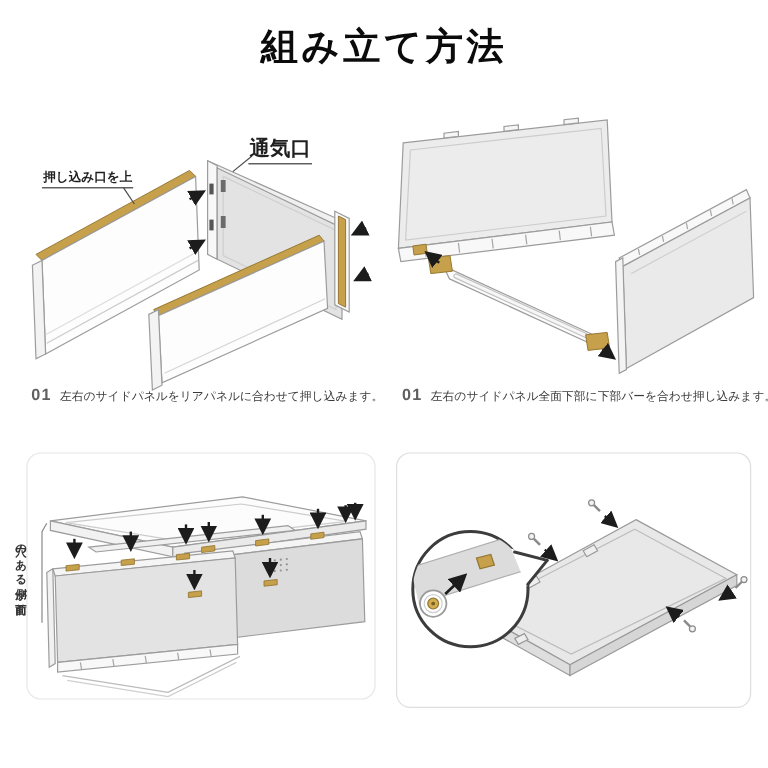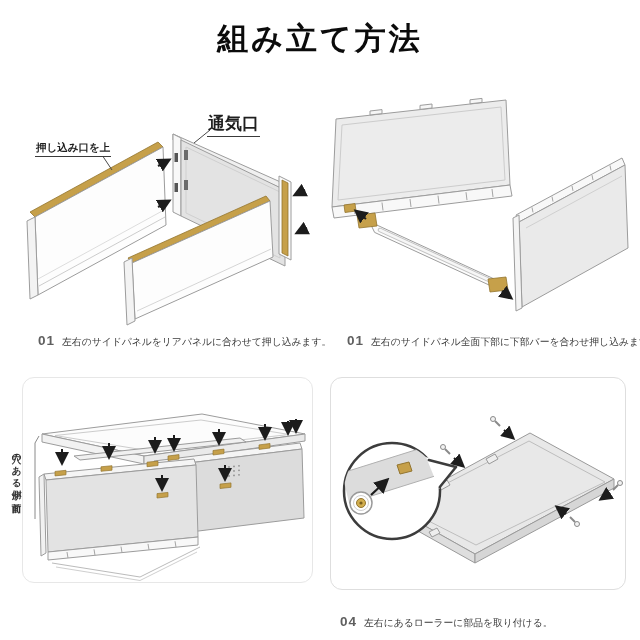--- a/index.html
+++ b/index.html
@@ -1,21 +1,21 @@
 <!DOCTYPE html>
 <html><head>
 <meta charset="utf-8">
 <style>
   html,body{margin:0;padding:0;background:#ffffff;}
   .page{position:relative;width:640px;height:640px;background:#ffffff;overflow:hidden;
         font-family:"Liberation Sans","DejaVu Sans",sans-serif;}
   .title{position:absolute;left:0;top:18px;width:640px;text-align:center;margin:0;
          font-size:31px;font-weight:800;letter-spacing:3px;color:#0b0b0b;}
   .illus{position:absolute;}
-  .caption{position:absolute;margin:12px;white-space:nowrap;font-size:9.8px;color:#3a3a3a;}
+  .caption{position:absolute;margin:0;white-space:nowrap;font-size:9.8px;color:#3a3a3a;}
   .caption .num{font-size:13.5px;font-weight:700;color:#5f5f5f;margin-right:7px;letter-spacing:1px;}
   .ann{position:absolute;font-weight:700;color:#1f1f1f;white-space:nowrap;}
   .ann-underline{border-bottom:1.4px solid #3a3a3a;padding:0 1px 1px 1px;}
   .ann-vertical{writing-mode:vertical-rl;font-size:9.5px;font-weight:600;color:#333333;
                 letter-spacing:1px;line-height:1;}
   .panel-border{position:absolute;border:1px solid #dedede;border-radius:12px;}
   .panel-border.faint{border-color:#e7e7e7;}
   svg{display:block;overflow:visible;}
 </style>
 </head>
@@ -230,15 +230,14 @@
       <polygon points="67,88 79,85 82,94 70,97" fill="#c6a04a" stroke="#93752f"></polygon>
       <g>
         <circle cx="31" cy="126" r="11" fill="#ffffff" stroke="#9a9a9a" stroke-width="1.5"></circle>
         <circle cx="31" cy="126" r="7.5" fill="none" stroke="#cfcfcf"></circle>
         <circle cx="31" cy="126" r="4.5" fill="#d2ae4e" stroke="#93752f"></circle>
         <circle cx="31" cy="126" r="1.6" fill="#7a5f1f"></circle>
       </g>
       <line x1="41" y1="118" x2="57" y2="103" stroke="#1c1c1c" stroke-width="2.2" marker-end="url(#ah4)"></line>
     </g>
   </svg>
-  <p class="caption" style="left:328px;top:602px"><span class="num">04</span><span>左右にあるローラーに部品を取り付ける。</span></p>
 
 </div>
 
 </body></html>

